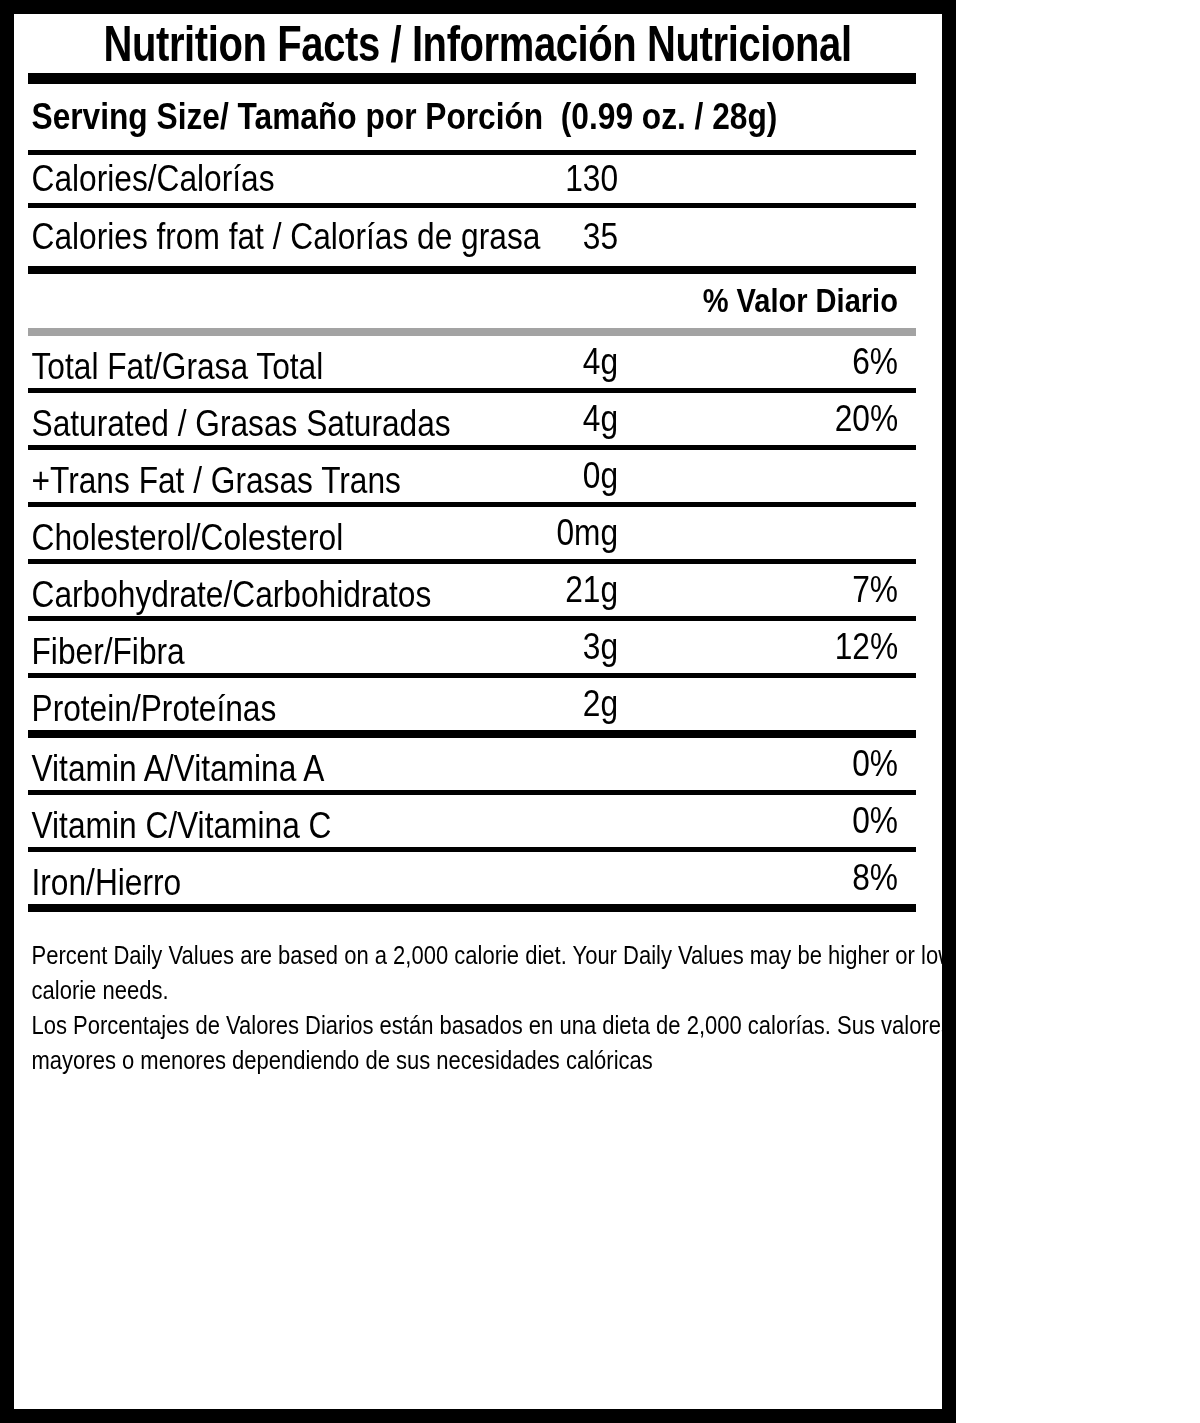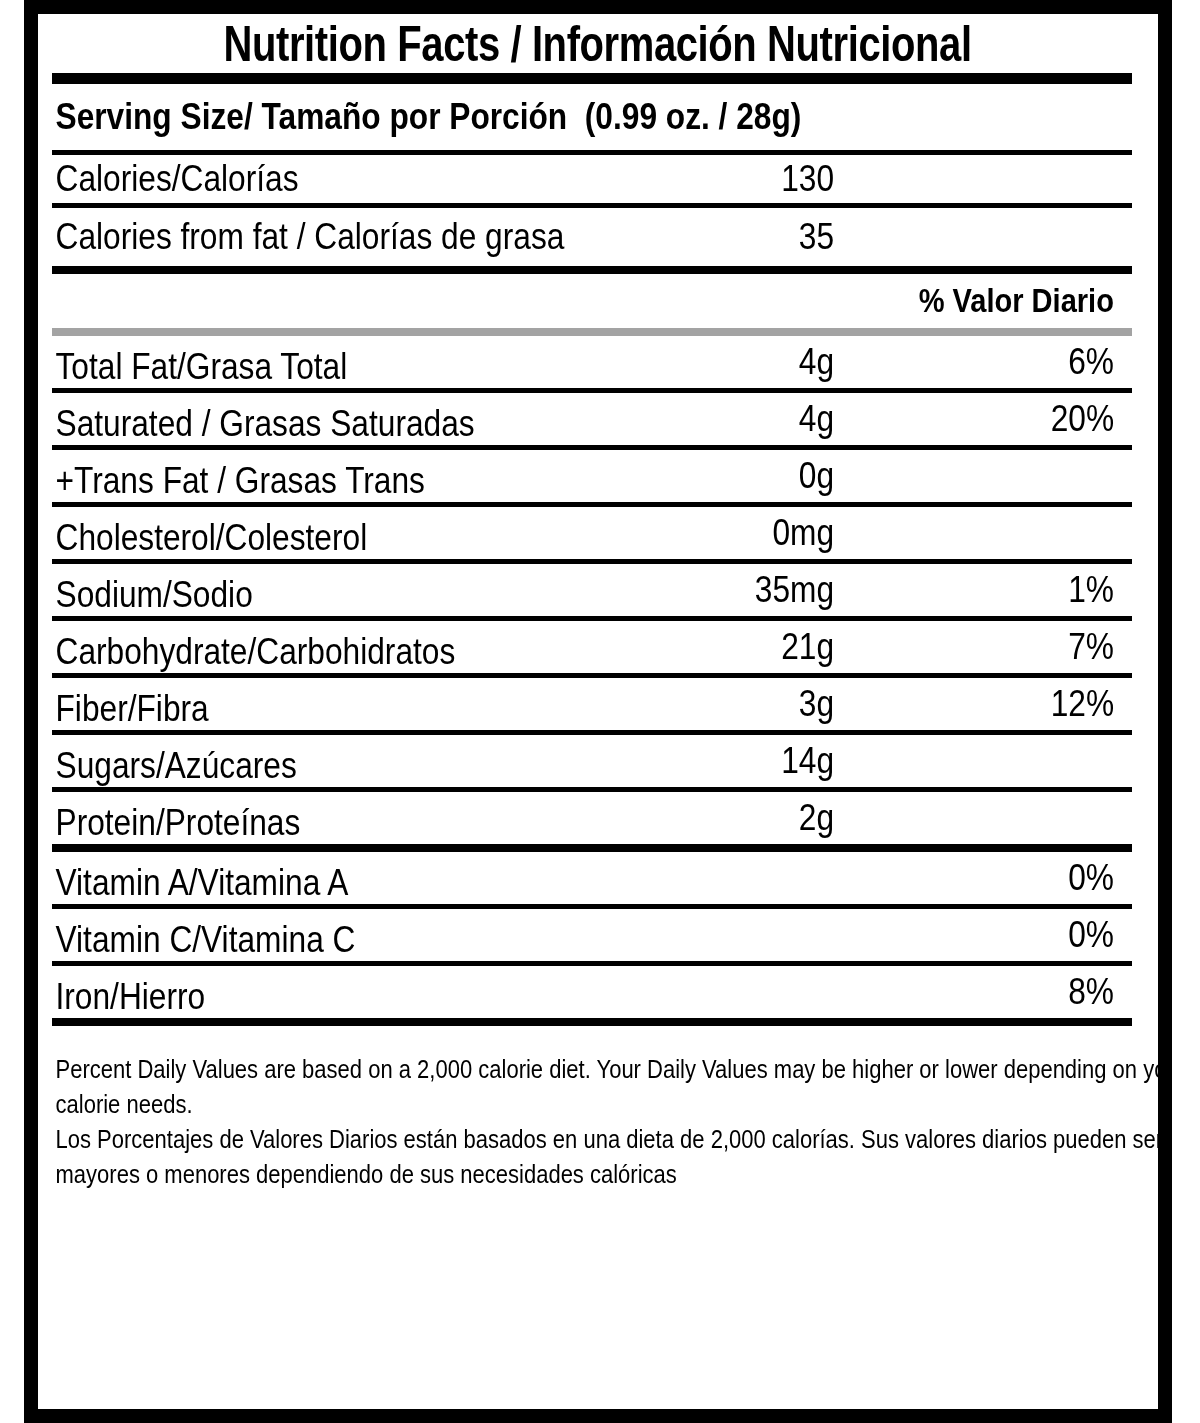--- a/index.html
+++ b/index.html
@@ -2,29 +2,28 @@
 <html><head>
 <meta charset="utf-8">
 <style>
   html, body {
     margin: 0;
     padding: 0;
     background: #ffffff;
   }
   .nf-label {
     box-sizing: border-box;
-    width: 1148px;
+    width: 956px;
     height: 1423px;
     border: 14px solid #000000;
     background: #ffffff;
     color: #000000;
     font-family: "Liberation Sans", sans-serif;
     overflow: hidden;
     position: relative;
-    margin-left: 24px;
   }
   
   .title-row {
     height: 59px;
     display: flex;
     align-items: center;
     justify-content: center;
   }
   .title-text {
     font-size: 50px;
@@ -159,38 +158,28 @@
     <span class="lbl">+Trans Fat / Grasas Trans</span>
     <span class="amt">0g</span>
     <span class="dv"></span>
   </div>
   <div class="row nrow">
     <span class="lbl">Cholesterol/Colesterol</span>
     <span class="amt">0mg</span>
     <span class="dv"></span>
   </div>
   <div class="row nrow">
-    <span class="lbl">Sodium/Sodio</span>
-    <span class="amt">35mg</span>
-    <span class="dv">1%</span>
-  </div>
-  <div class="row nrow">
     <span class="lbl">Carbohydrate/Carbohidratos</span>
     <span class="amt">21g</span>
     <span class="dv">7%</span>
   </div>
   <div class="row nrow">
     <span class="lbl">Fiber/Fibra</span>
     <span class="amt">3g</span>
     <span class="dv">12%</span>
-  </div>
-  <div class="row nrow">
-    <span class="lbl">Sugars/Azúcares</span>
-    <span class="amt">14g</span>
-    <span class="dv"></span>
   </div>
   <div class="row nrow thick">
     <span class="lbl">Protein/Proteínas</span>
     <span class="amt">2g</span>
     <span class="dv"></span>
   </div>
 
   <div class="row nrow">
     <span class="lbl">Vitamin A/Vitamina A</span>
     <span class="dv">0%</span>

